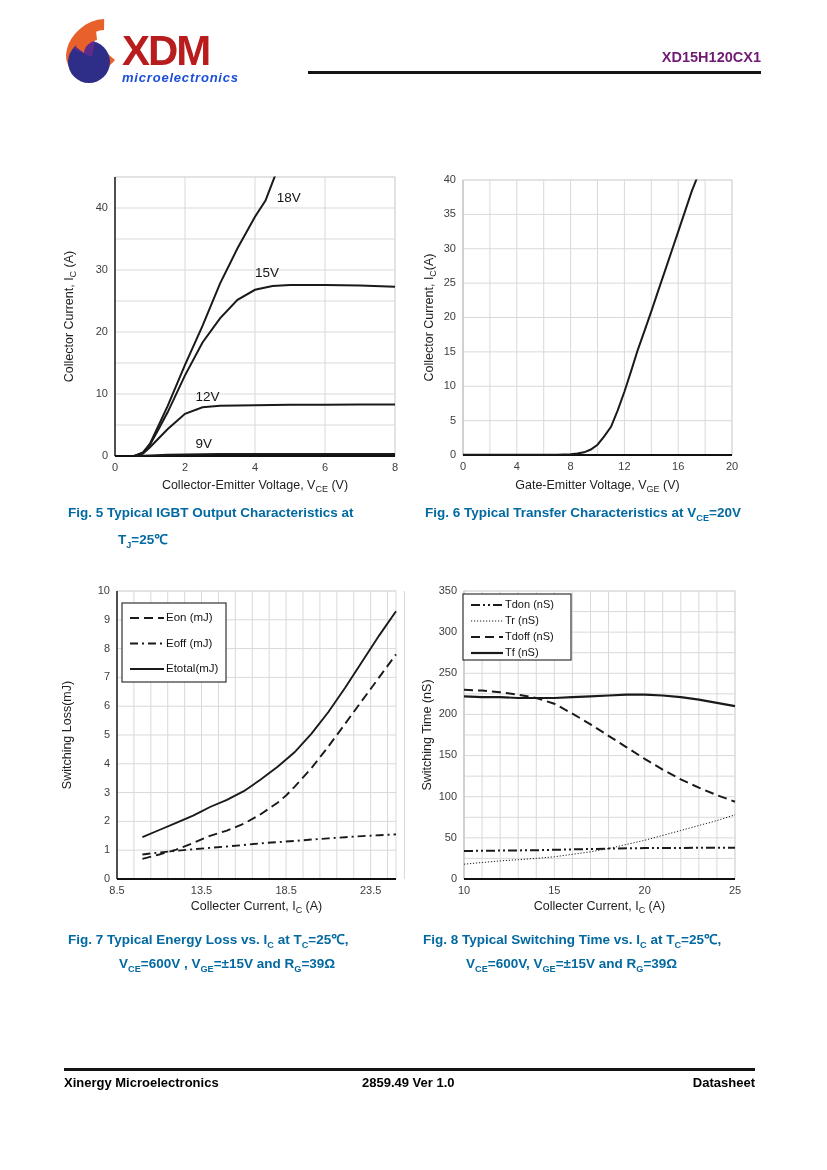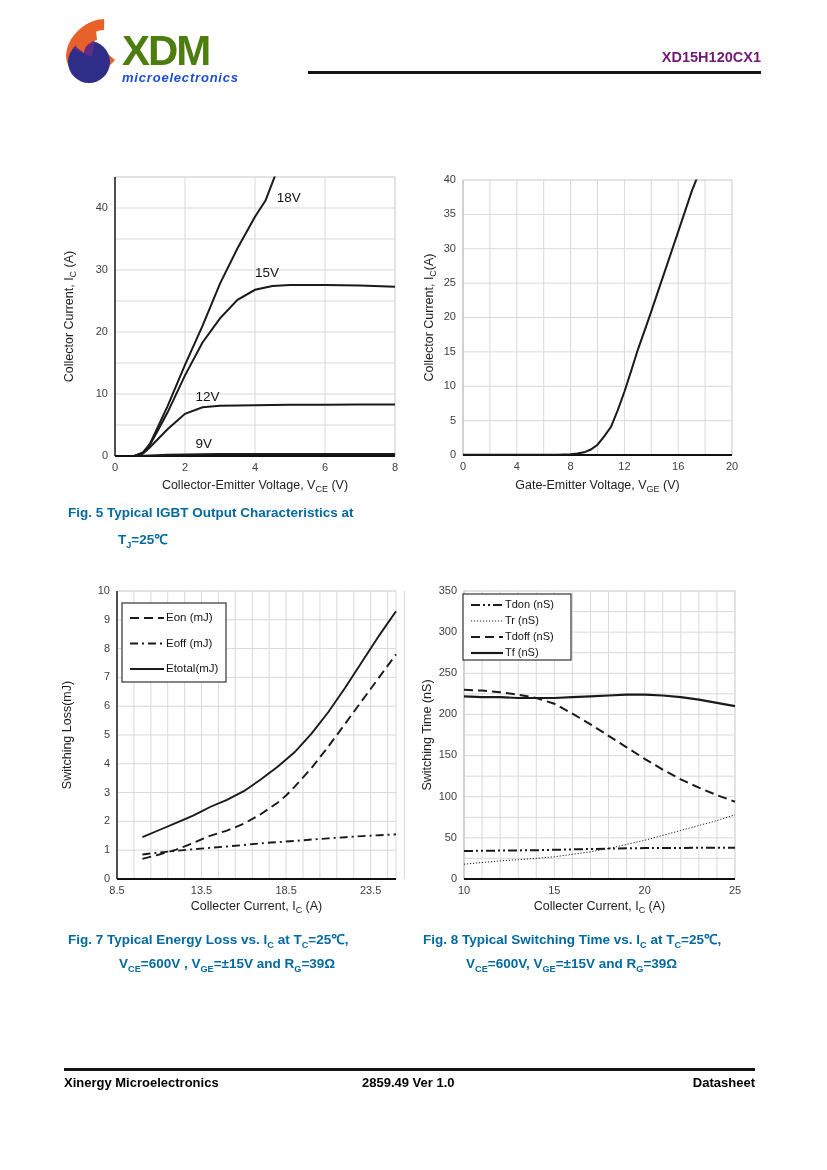--- a/index.html
+++ b/index.html
@@ -1,20 +1,20 @@
 <!DOCTYPE html>
 <html><head>
 <meta charset="utf-8">
 <style>
   html,body{margin:0;padding:0;background:#e8e8e8;}
   .page{position:relative;width:827px;height:1170px;background:#ffffff;margin:0 auto;
         font-family:"Liberation Sans",sans-serif;color:#111;overflow:hidden;}
   .abs{position:absolute;}
   
-  .logo-brand{font-weight:bold;font-size:42px;letter-spacing:-2px;color:#4d7c0f;line-height:1;}
+  .logo-brand{font-weight:bold;font-size:42px;letter-spacing:-2px;color:#b91c1c;line-height:1;}
   .logo-tagline{font-weight:bold;font-style:italic;font-size:13px;letter-spacing:0.8px;color:#1d4ed8;}
   .part-number{font-weight:bold;font-size:14.5px;color:#701a75;}
   .hrule{background:#141414;}
   
   .caption{font-weight:bold;font-size:13.5px;color:#0369a1;white-space:nowrap;}
   .caption sub{font-size:68%;}
   
   .footer-text{font-weight:bold;font-size:13px;color:#000000;white-space:nowrap;}
   svg.chart{font-family:"Liberation Sans",sans-serif;}
 </style>
@@ -295,20 +295,21 @@
         <text x="87" y="46" font-size="11" fill="#141414" dominant-baseline="middle">Tr (nS)</text>
         <line x1="53" y1="62" x2="85" y2="62" stroke="#1A1A1A" stroke-width="2" stroke-dasharray="9,5"></line>
         <text x="87" y="62" font-size="11" fill="#141414" dominant-baseline="middle">Tdoff (nS)</text>
         <line x1="53" y1="78" x2="85" y2="78" stroke="#1A1A1A" stroke-width="2.2"></line>
         <text x="87" y="78" font-size="11" fill="#141414" dominant-baseline="middle">Tf (nS)</text>
       </g>
     </svg>
 
   <div class="abs caption" style="left:68px;top:505px;">Fig. 5 Typical IGBT Output Characteristics at</div>
   <div class="abs caption" style="left:118px;top:530px;">T<sub>J</sub>=25℃</div>
+  <div class="abs caption" style="left:425px;top:505px;">Fig. 6 Typical Transfer Characteristics at V<sub>CE</sub>=20V</div>
   <div class="abs caption" style="left:68px;top:930px;">Fig. 7 Typical Energy Loss vs. I<sub>C</sub> at T<sub>C</sub>=25℃,</div>
   <div class="abs caption" style="left:119px;top:956px;">V<sub>CE</sub>=600V , V<sub>GE</sub>=±15V and R<sub>G</sub>=39Ω</div>
   <div class="abs caption" style="left:423px;top:930px;text-align:center;">Fig. 8 Typical Switching Time vs. I<sub>C</sub> at T<sub>C</sub>=25℃,</div>
   <div class="abs caption" style="left:466px;top:956px;">V<sub>CE</sub>=600V, V<sub>GE</sub>=±15V and R<sub>G</sub>=39Ω</div>
 
   <div class="abs hrule" style="left:64px;top:1068px;width:691px;height:2.5px;"></div>
   <div class="abs footer-text" style="left:64px;top:1075px;">Xinergy  Microelectronics</div>
   <div class="abs footer-text" style="left:362px;top:1075px;">2859.49  Ver  1.0</div>
   <div class="abs footer-text" style="top:1075px;right:72px;">Datasheet</div>
 

